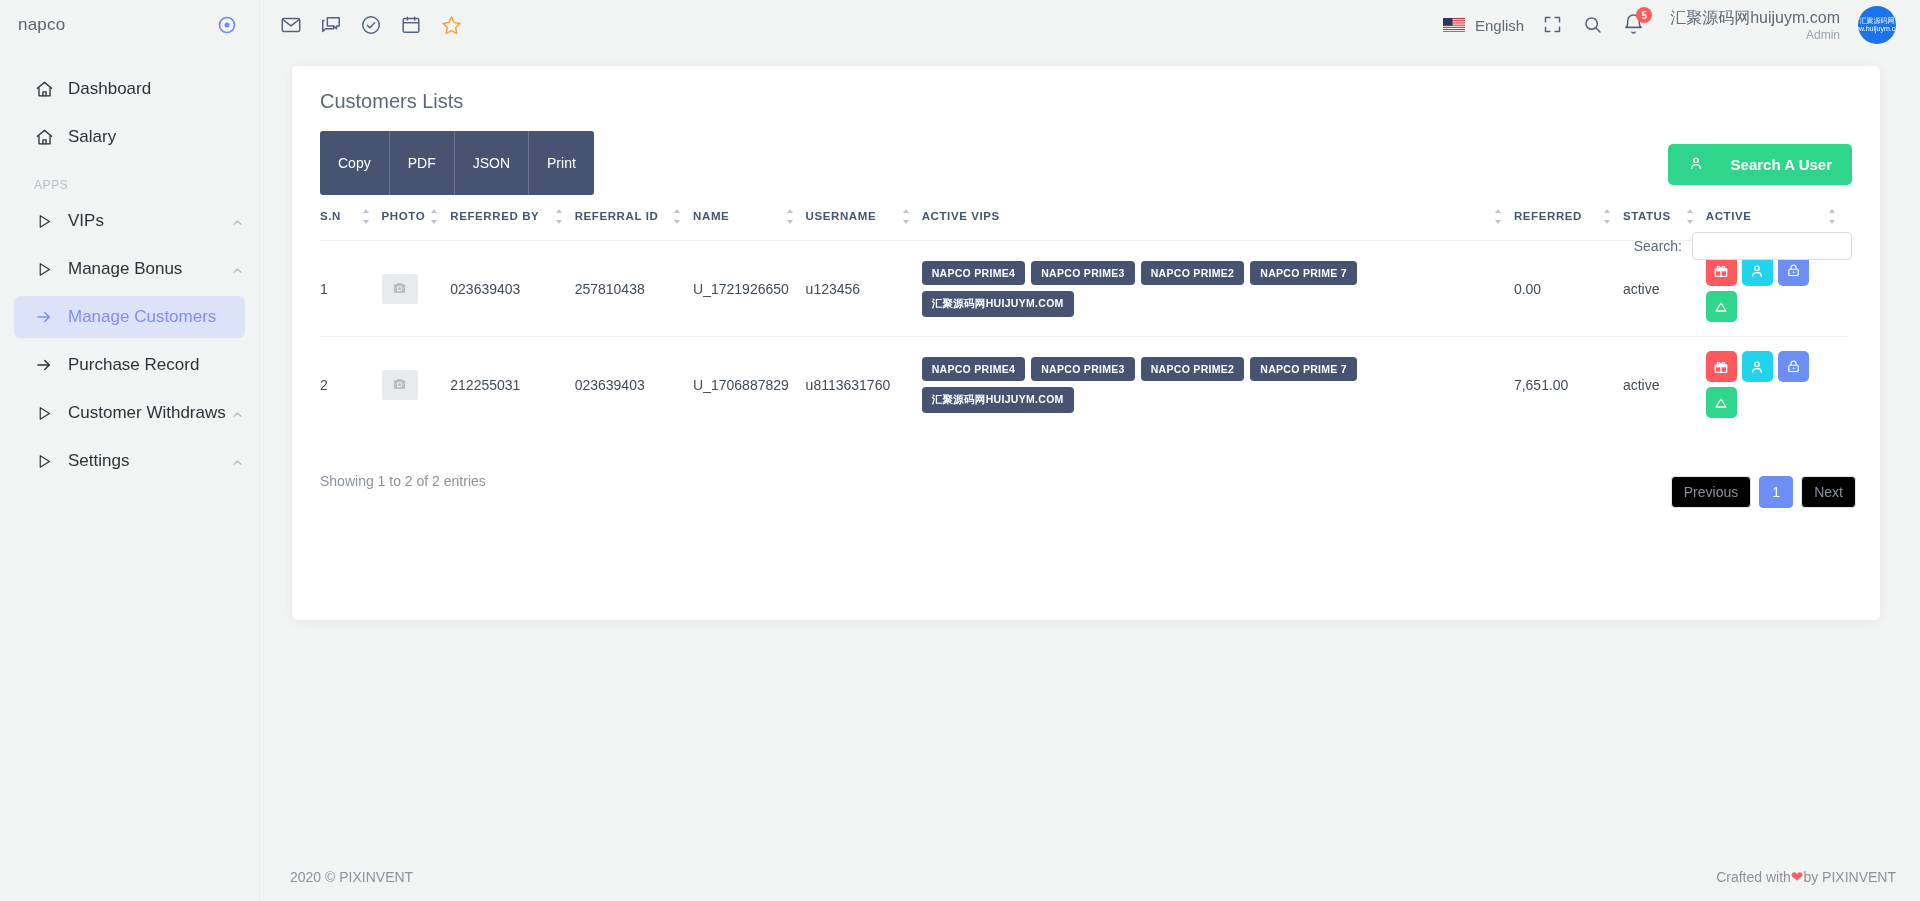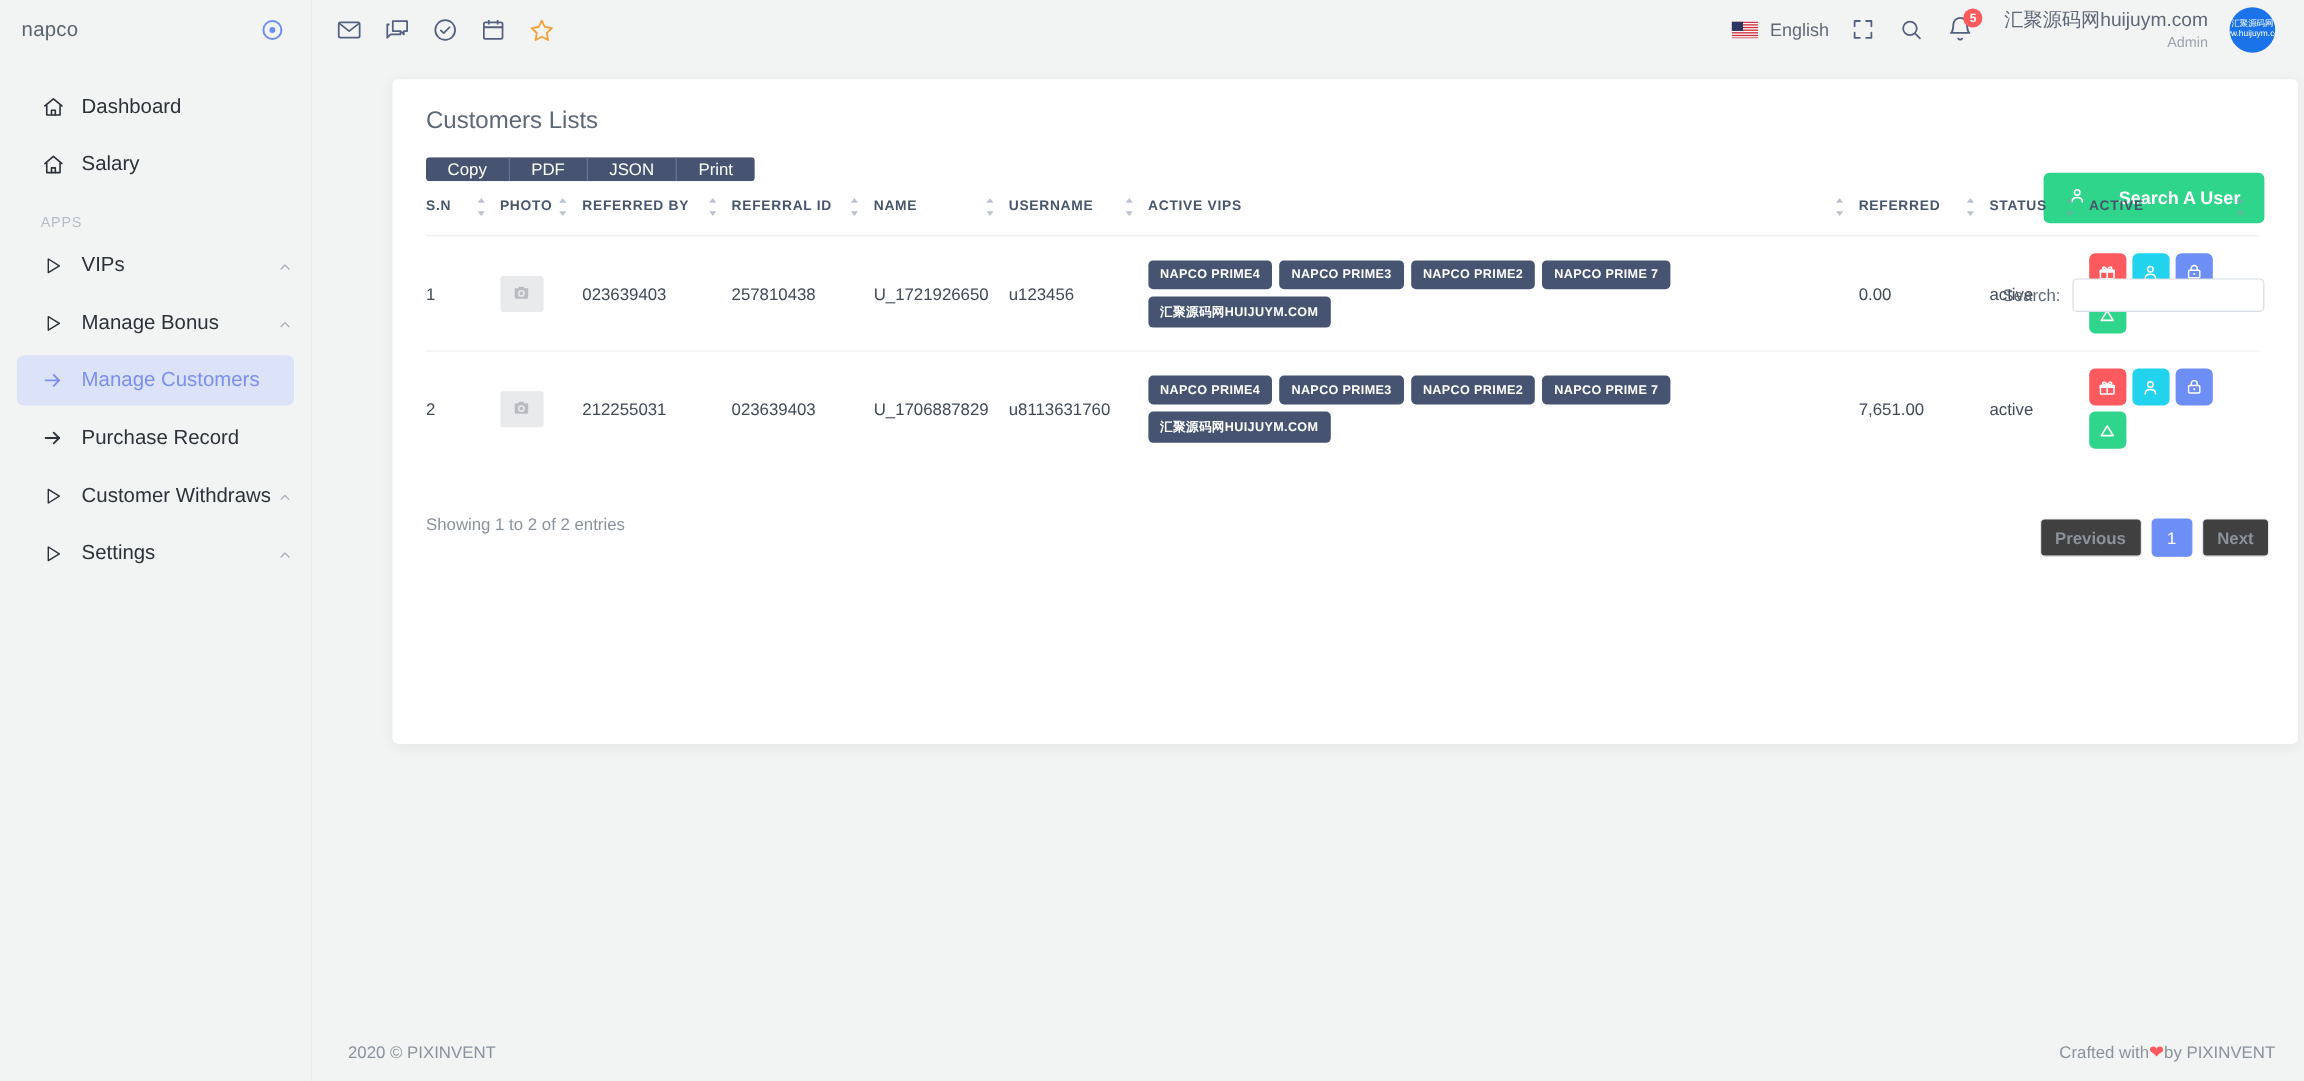--- a/index.html
+++ b/index.html
@@ -91,33 +91,32 @@
     color: #fff; font-size: 7px; line-height: 1.1; text-align: center;
     overflow: hidden; flex: none; cursor: pointer;
   }
 
   
   #card {
     position: absolute; left: 292px; top: 66px;
     width: 1588px; height: 554px;
     background: #fff; border-radius: 5px;
     box-shadow: 0 2px 12px rgba(0,0,0,.06);
-    margin-left: 35px;
   }
   .card-title {
     font-size: 20px; color: #5d6877;
     padding: 24px 0 0 28px;
   }
   .dt-buttons {
     display: inline-flex; margin: 18px 0 0 28px;
     border-radius: 3px; overflow: hidden;
   }
   .dt-btn {
     background: #465471; color: #fff;
-    font-size: 14px; padding: 2px 18px;
+    font-size: 14px; padding: 24px 18px;
     border-right: 1px solid #6a7690;
     cursor: pointer; user-select: none;
   }
   .dt-btn:last-child { border-right: none; }
   .search-user-btn {
     position: absolute; right: 28px; top: 78px;
     background: #2ed58a; color: #fff;
     border-radius: 5px;
     padding: 11px 20px;
     font-size: 15px; font-weight: bold;
@@ -191,24 +190,24 @@
   .tbl-footer {
     display: flex; align-items: center; justify-content: space-between;
     padding: 22px 24px 0 28px;
     gap: 34px;
   }
   .entries-info { font-size: 14px; color: #8a929c; }
   .pagination { display: flex; gap: 8px; margin-top: 22px; }
   .pg {
     min-width: 34px; height: 32px;
     border: 1px solid #e4e7ea; border-radius: 4px;
-    background: #404040; color: #8a929c;
+    background: #000000; color: #8a929c;
     font-size: 14px;
     display: flex; align-items: center; justify-content: center;
-    padding: 0 12px; cursor: pointer; font-weight: bold;
+    padding: 0 12px; cursor: pointer;
   }
   .pg.cur { background: #6d8ef5; color: #fff; border-color: #6d8ef5; font-weight: normal; }
 
   
   #pagefooter {
     position: absolute; left: 260px; bottom: 0;
     width: 1660px; height: 48px;
     display: flex; align-items: center; justify-content: space-between;
     padding: 0 24px 0 30px;
     font-size: 14px; color: #8a929c;

